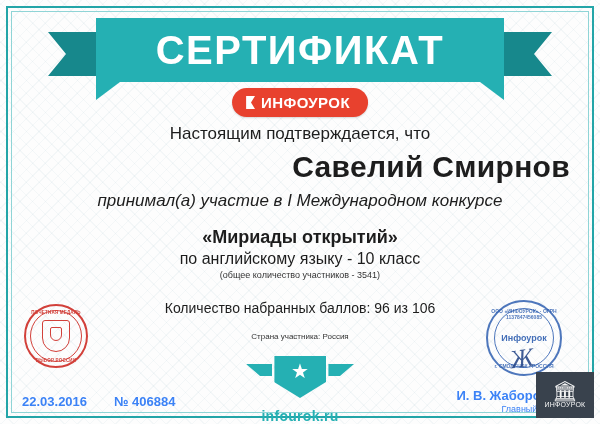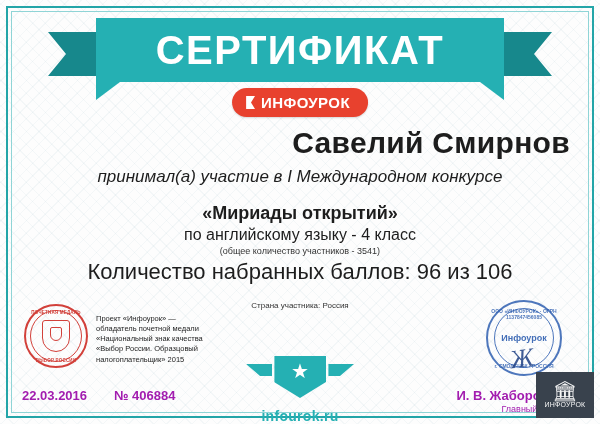--- a/index.html
+++ b/index.html
@@ -134,21 +134,21 @@
     font-size: 30px;
     font-weight: bold;
     margin-top: 6px;
     letter-spacing: 0.3px;
     text-align: right;
   }
   .line-participated { font-size: 17px; margin-top: 7px; font-style: italic; }
   .contest-name { font-size: 18px; font-weight: bold; margin-top: 16px; }
   .subject-line { font-size: 16px; margin-top: 2px; }
   .participants-count { font-size: 9px; margin-top: 2px; color: #333; }
-  .score-line { font-size: 22px; margin-top: 3px; }
+  .score-line { font-size: 14px; margin-top: 20px; }
   .place-line { font-size: 15px; margin-top: 6px; }
   .country-line { font-size: 8px; margin-top: 16px; color: #333; }
 
   
   .seal-left {
     position: absolute;
     left: 24px;
     top: 304px;
     width: 64px;
     height: 64px;
@@ -290,24 +290,24 @@
     color: #2a4a8a;
     transform: rotate(-8deg);
     opacity: 0.9;
   }
 
   .footer {
     position: absolute;
     left: 22px; right: 22px;
     top: 388px;
     display: flex;
-    align-items: flex-start;
+    align-items: center;
     font-size: 13px;
     font-weight: bold;
-    color: #a21caf;
+    color: #3b82f6;
   }
   .footer .date { width: 92px; }
   .footer .number { flex: 1; }
   .footer .signer { text-align: right; }
   .footer .signer .role {
     display: block;
     font-size: 9px;
     font-weight: normal;
     text-align: right;
     margin-top: 1px;
@@ -348,38 +348,38 @@
     <div class="notch r"></div>
     <div class="ribbon-title">СЕРТИФИКАТ</div>
   </div>
 
   <div class="logo-badge">
     <span class="logo-mark"></span>
     <span>ИНФОУРОК</span>
   </div>
 
   <div class="body-text">
+    <div class="line-hereby">Настоящим подтверждается, что</div>
     <div class="recipient">Савелий Смирнов</div>
     <div class="line-participated">принимал(а) участие в I Международном конкурсе</div>
     <div class="contest-name">«Мириады открытий»</div>
-    <div class="subject-line">по английскому языку - 4 класс</div>
+    <div class="subject-line">по английскому языку - 10 класс</div>
     <div class="participants-count">(общее количество участников - 3541)</div>
     <div class="score-line">Количество набранных баллов: 96 из 106</div>
     <div class="country-line">Страна участника: Россия</div>
   </div>
 
   <div class="seal-left">
     <div class="ring-o"></div>
     <div class="ring-i"></div>
     <div class="seal-text-top">ПОЧЕТНАЯ МЕДАЛЬ</div>
     <div class="core"></div>
     <div class="seal-text-bot">ВЫБОР РОССИИ</div>
   </div>
 
-  <div class="medal-note">Проект «Инфоурок» — обладатель почетной медали «Национальный знак качества «Выбор России. Образцовый налогоплательщик» 2015</div>
 
   <div class="center-emblem">
     <div style="position:relative;display:inline-block;">
       <span class="emblem-wing-l"></span>
       <span class="emblem-wing-r"></span>
       <div class="emblem-shield"></div>
     </div>
     <div class="site-url">infourok.ru</div>
   </div>
 

